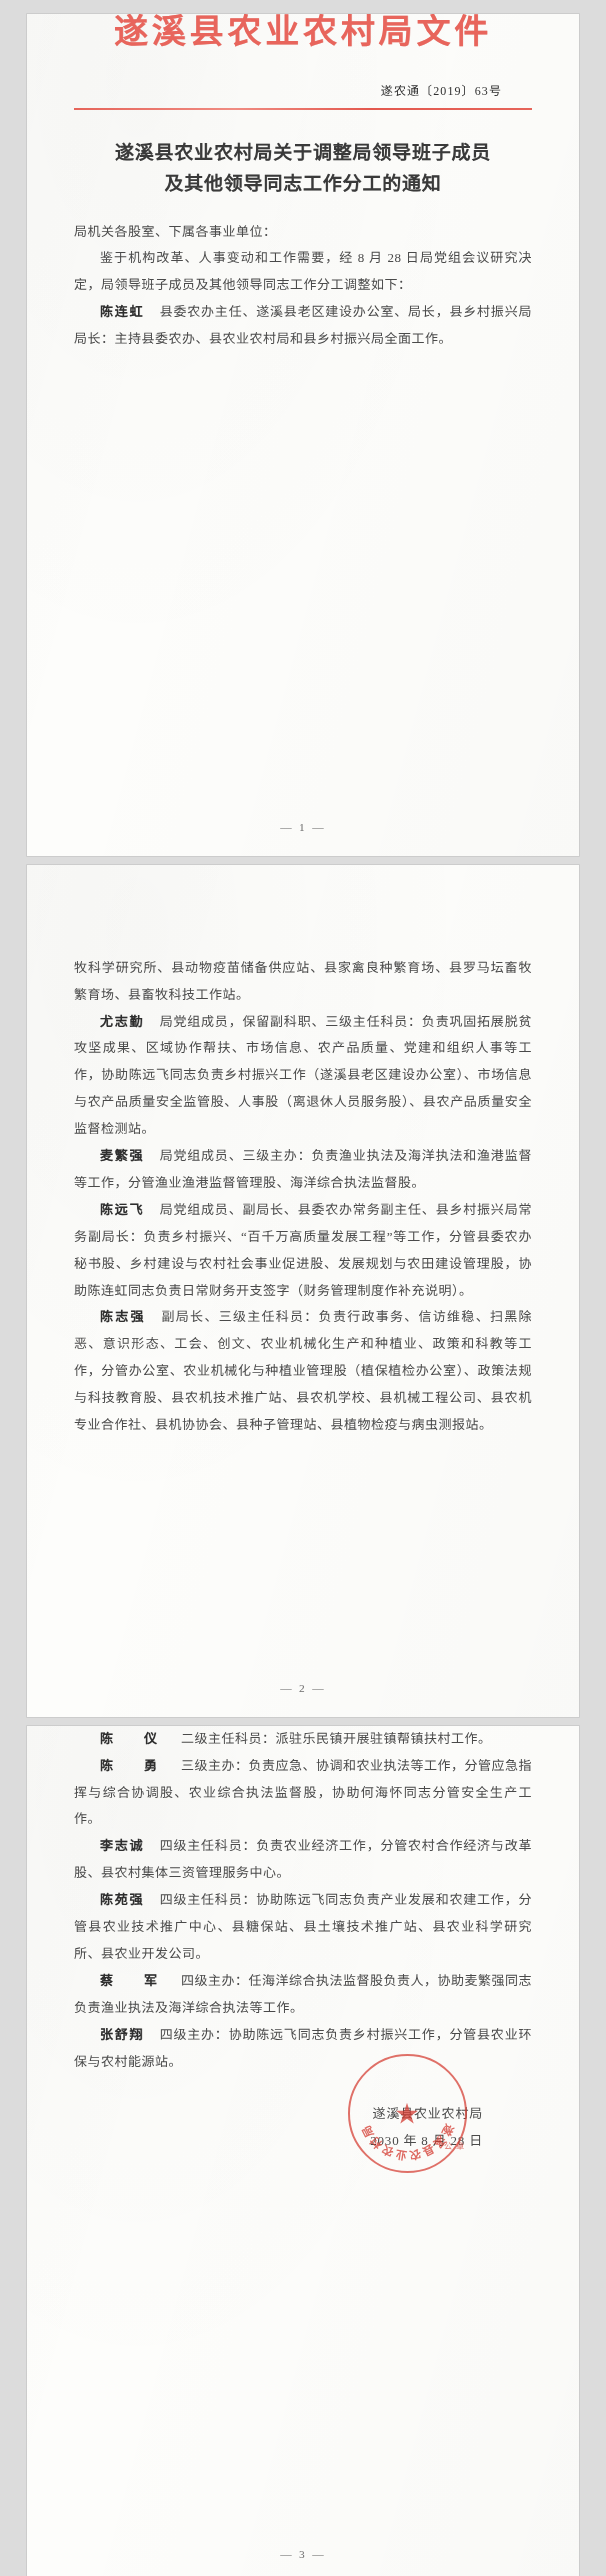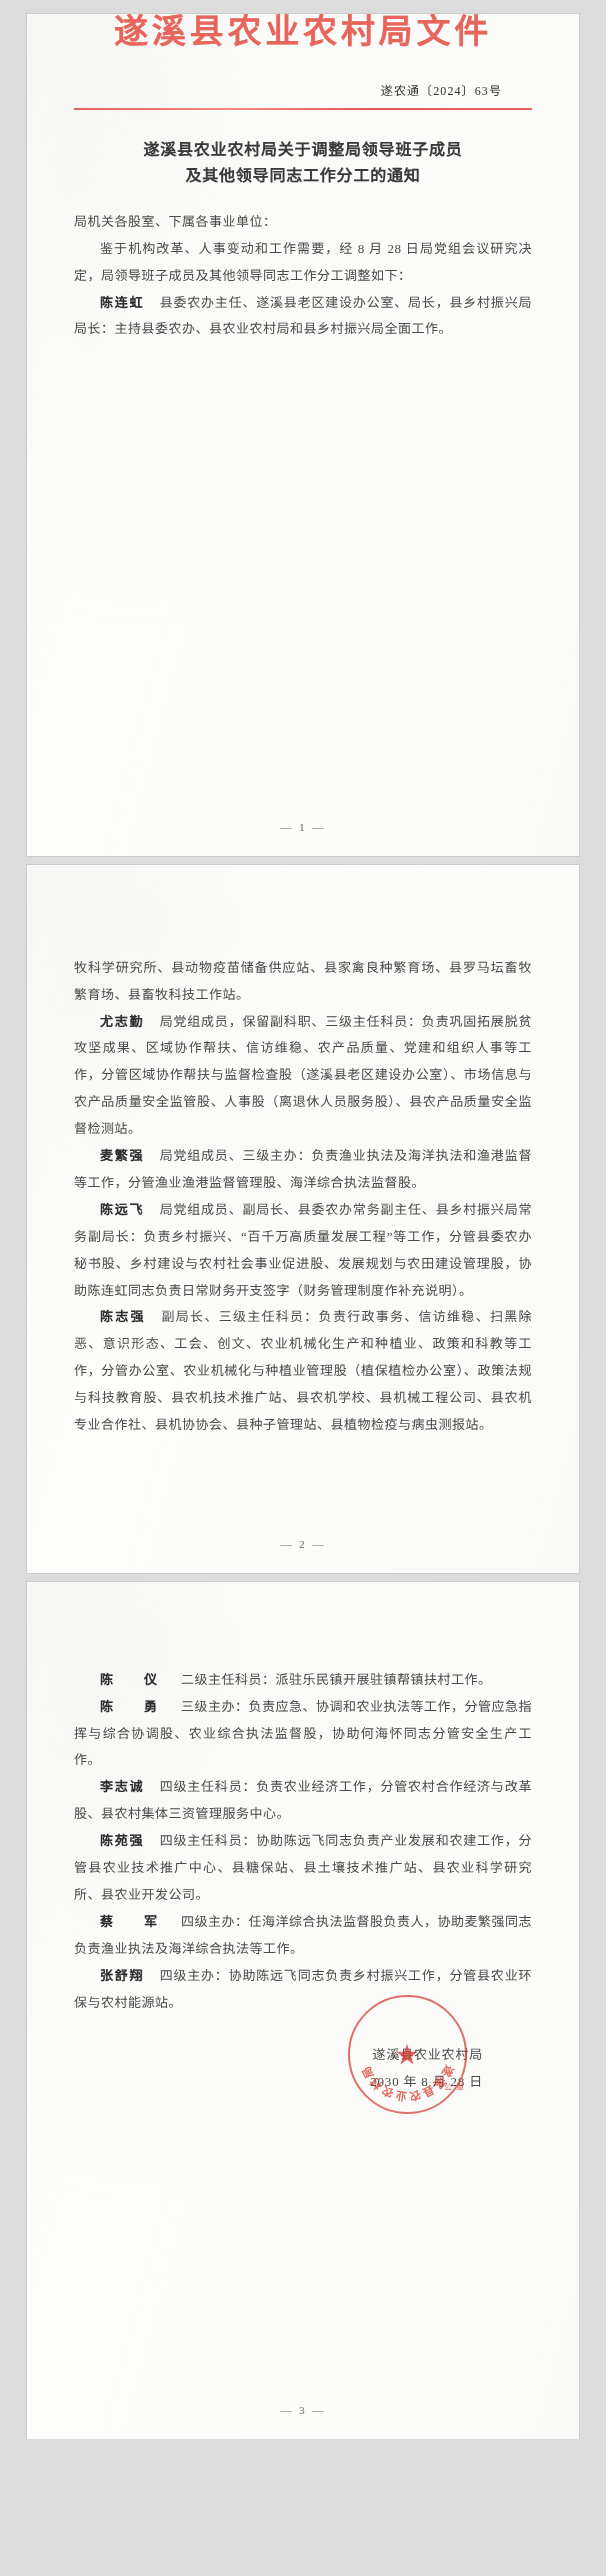--- a/index.html
+++ b/index.html
@@ -13,21 +13,21 @@
   
   .page{
     position:relative;
     width:552px;
     margin:0 auto;
     background:#fdfdfb;
     box-shadow:0 0 0 0.8px #c9c9c9;
     overflow:hidden;
   }
   .page.p1{height:842px;}
-  .page.p2{height:708px;}
+  .page.p2{height:852px;}
   .page.p3{height:857px;}
   .gap{height:9px;background:#dcdcdc;}
   .toppad{height:13.7px;background:#dcdcdc;}
 
   
   .page:after{
     content:"";position:absolute;inset:0;pointer-events:none;
     background:
       linear-gradient(105deg,rgba(0,0,0,0.012) 0%,rgba(0,0,0,0) 30%,rgba(0,0,0,0.015) 100%),
       radial-gradient(ellipse at 20% 8%, rgba(0,0,0,0.018), rgba(0,0,0,0) 55%);
@@ -60,21 +60,21 @@
     height:2.3px;
     background:linear-gradient(90deg,#e4574c 0%,#ef8278 35%,#e14a3f 65%,#e4574c 100%);
     opacity:.92;
   }
 
   
   .doctitle{
     text-align:center;
     font-family:"DejaVu Serif","Liberation Serif",serif;
     font-weight:700;
-    font-size:16px;
+    font-size:19px;
     line-height:1.62;
     color:#3a3a3a;
     letter-spacing:0.8px;
     margin:27px 4.6px 0 4.6px;
     text-shadow:0.3px 0.3px 0 rgba(0,0,0,.20);
   }
 
   
   .body{
     margin-top:20px;
@@ -161,21 +161,21 @@
 
 <div class="scan-wrap">
 
   <div class="toppad"></div>
 
   <div class="page p1">
     <div class="inner">
 
       <div class="letterhead">遂溪县农业农村局文件</div>
 
-      <div class="docnum">遂农通〔2024〕63号</div>
+      <div class="docnum">遂农通〔2019〕63号</div>
 
       <div class="redrule"></div>
 
       <div class="doctitle">
         <div>遂溪县农业农村局关于调整局领导班子成员</div>
         <div>及其他领导同志工作分工的通知</div>
       </div>
 
       <div class="body">
         <p class="p-cont">局机关各股室、下属各事业单位：</p>
@@ -194,21 +194,21 @@
 
   <div class="gap"></div>
 
   <div class="page p2">
     <div class="inner" style="padding-top:90px;">
       <div class="body" style="margin-top:0;">
 
         <p class="p-cont">牧科学研究所、县动物疫苗储备供应站、县家禽良种繁育场、县罗马坛畜牧繁育场、县畜牧科技工作站。</p>
 
         <p class="p-ind">
-          <span class="nm">尤志勤</span><span class="sep"></span><span>局党组成员，保留副科职、三级主任科员：负责巩固拓展脱贫攻坚成果、区域协作帮扶、信访维稳、农产品质量、党建和组织人事等工作，分管区域协作帮扶与监督检查股（遂溪县老区建设办公室）、市场信息与农产品质量安全监管股、人事股（离退休人员服务股）、县农产品质量安全监督检测站。</span>
+          <span class="nm">尤志勤</span><span class="sep"></span><span>局党组成员，保留副科职、三级主任科员：负责巩固拓展脱贫攻坚成果、区域协作帮扶、市场信息、农产品质量、党建和组织人事等工作，协助陈远飞同志负责乡村振兴工作（遂溪县老区建设办公室）、市场信息与农产品质量安全监管股、人事股（离退休人员服务股）、县农产品质量安全监督检测站。</span>
         </p>
 
         <p class="p-ind">
           <span class="nm">麦繁强</span><span class="sep"></span><span>局党组成员、三级主办：负责渔业执法及海洋执法和渔港监督等工作，分管渔业渔港监督管理股、海洋综合执法监督股。</span>
         </p>
 
         <p class="p-ind">
           <span class="nm">陈远飞</span><span class="sep"></span><span>局党组成员、副局长、县委农办常务副主任、县乡村振兴局常务副局长：负责乡村振兴、“百千万高质量发展工程”等工作，分管县委农办秘书股、乡村建设与农村社会事业促进股、发展规划与农田建设管理股，协助陈连虹同志负责日常财务开支签字（财务管理制度作补充说明）。</span>
         </p>
 
@@ -217,21 +217,21 @@
         </p>
       </div>
     </div>
 
     <div class="pageno">— 2 —</div>
   </div>
 
   <div class="gap"></div>
 
   <div class="page p3">
-    <div class="inner" style="padding-top:85px;">
+    <div class="inner" style="">
       <div class="body" style="margin-top:0;">
 
         <p class="p-ind">
           <span class="nm nm-sp">陈　仪</span><span class="sep"></span><span>二级主任科员：派驻乐民镇开展驻镇帮镇扶村工作。</span>
         </p>
 
         <p class="p-ind">
           <span class="nm nm-sp">陈　勇</span><span class="sep"></span><span>三级主办：负责应急、协调和农业执法等工作，分管应急指挥与综合协调股、农业综合执法监督股，协助何海怀同志分管安全生产工作。</span>
         </p>
 

